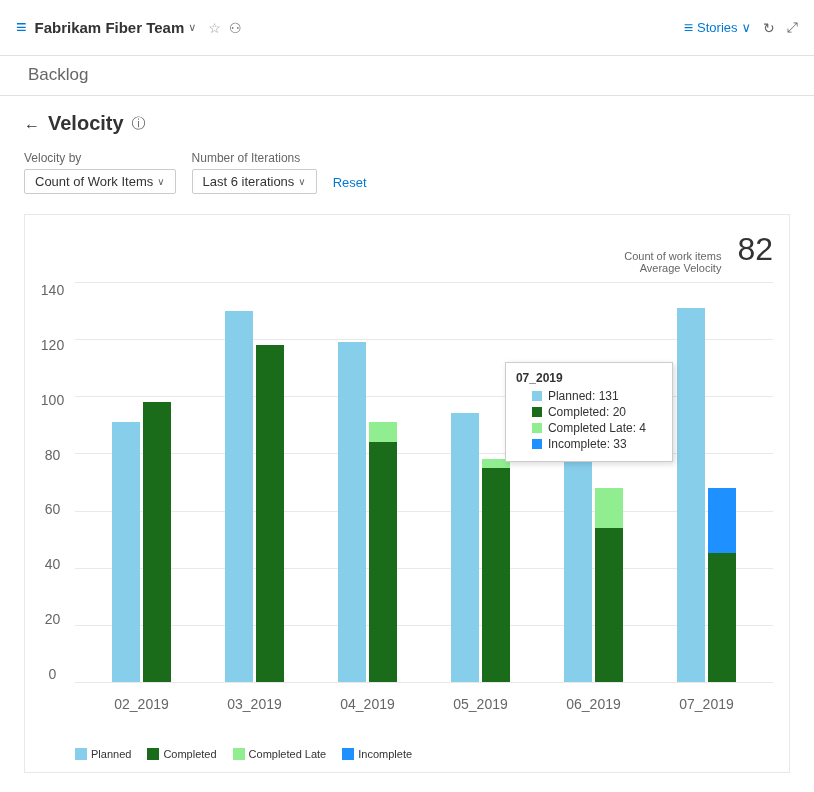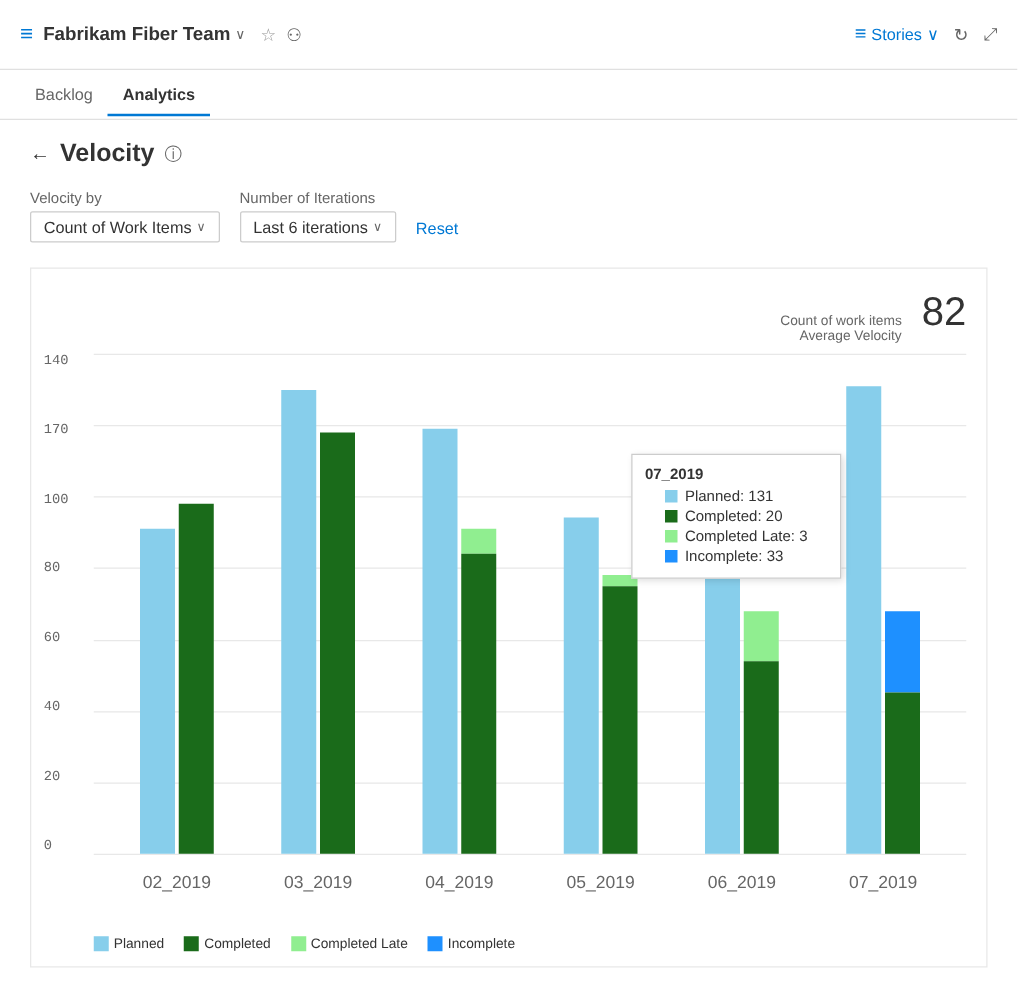--- a/index.html
+++ b/index.html
@@ -12,21 +12,21 @@
     .header-star { margin-left: 8px; color: #999; font-size: 14px; }
     .header-people { margin-left: 8px; color: #666; font-size: 14px; }
     .header-spacer { flex: 1; }
     .header-right { display: flex; align-items: center; gap: 12px; }
     .stories-btn { display: flex; align-items: center; gap: 4px; color: #0078d4; font-size: 13px; border: none; background: none; cursor: pointer; }
     .stories-icon { color: #0078d4; font-size: 16px; }
     .refresh-btn { background: none; border: none; cursor: pointer; color: #666; font-size: 14px; }
     .expand-btn { background: none; border: none; cursor: pointer; color: #666; font-size: 14px; }
 
     .nav-tabs { display: flex; align-items: center; padding: 0 16px; border-bottom: 1px solid #e0e0e0; height: 40px; }
-    .nav-tab { padding: 8px 12px; font-size: 13px; cursor: pointer; color: #666; border-bottom: 2px solid transparent; margin-bottom: -1px; }
+    .nav-tab { padding: 8px 12px; font-size: 17px; cursor: pointer; color: #666; border-bottom: 2px solid transparent; margin-bottom: -1px; }
     .nav-tab.active { color: #333; font-weight: 600; border-bottom: 2px solid #0078d4; }
 
     .page-content { padding: 16px 24px; }
     .page-header { display: flex; align-items: center; gap: 8px; margin-bottom: 16px; }
     .back-btn { background: none; border: none; cursor: pointer; font-size: 16px; color: #333; }
     .page-title { font-size: 20px; font-weight: 600; color: #333; }
     .help-icon { color: #666; font-size: 14px; cursor: pointer; }
 
     .filters { display: flex; align-items: flex-end; gap: 16px; margin-bottom: 20px; }
     .filter-group { display: flex; flex-direction: column; gap: 4px; }
@@ -36,21 +36,21 @@
     .reset-btn { background: none; border: none; cursor: pointer; color: #0078d4; font-size: 13px; padding: 4px 0; }
 
     .chart-container { position: relative; background: #fff; border: 1px solid #e8e8e8; padding: 16px 16px 60px 50px; }
     .chart-header { display: flex; justify-content: flex-end; align-items: baseline; margin-bottom: 8px; gap: 16px; }
     .chart-meta { text-align: right; }
     .chart-meta-label { font-size: 11px; color: #666; }
     .chart-avg { font-size: 32px; font-weight: 300; color: #333; }
 
     .chart-area { position: relative; height: 430px; }
     .y-axis { position: absolute; left: -40px; top: 0; bottom: 30px; display: flex; flex-direction: column-reverse; justify-content: space-between; }
-    .y-label { font-size: 11px; color: #666; text-align: left; width: 35px; font-family: Liberation Mono, monospace; }
+    .y-label { font-size: 14px; color: #666; text-align: center; width: 35px; }
 
     .chart-grid { position: absolute; left: 0; right: 0; top: 0; bottom: 30px; }
     .grid-line { position: absolute; left: 0; right: 0; border-top: 1px solid #e8e8e8; }
 
     .bars-wrapper { position: absolute; left: 0; right: 0; top: 0; bottom: 30px; display: flex; align-items: flex-end; justify-content: space-around; padding: 0 10px; }
     .bar-group { display: flex; align-items: flex-end; gap: 3px; flex-direction: row; position: relative; }
     .bar { border-radius: 0; cursor: pointer; }
 
     .x-labels { position: absolute; bottom: 0; left: 0; right: 0; display: flex; justify-content: space-around; padding: 0 10px; }
     .x-label { font-size: 14px; color: #666; text-align: center; }
@@ -80,21 +80,20 @@
       <span>Stories</span>
       <span>∨</span>
     </button>
     <button class="refresh-btn">↻</button>
     <button class="expand-btn">⤢</button>
   </div>
 </div>
 
 <div class="nav-tabs">
   <div class="nav-tab">Backlog</div>
-  <div class="nav-tab active">Analytics</div>
 </div>
 
 <div class="page-content">
   <div class="page-header">
     <button class="back-btn">←</button>
     <span class="page-title">Velocity</span>
     <span class="help-icon">ⓘ</span>
   </div>
 
   <div class="filters">
@@ -126,21 +125,21 @@
 
     <div class="chart-area" id="chart-area">
 
       <div class="y-axis" id="y-axis">
           <div class="y-label">0</div>
           <div class="y-label">20</div>
           <div class="y-label">40</div>
           <div class="y-label">60</div>
           <div class="y-label">80</div>
           <div class="y-label">100</div>
-          <div class="y-label">170</div>
+          <div class="y-label">120</div>
           <div class="y-label">140</div>
         </div>
 
       <div class="chart-grid" id="chart-grid">
           <div class="grid-line" style="top: 100%;"></div>
           <div class="grid-line" style="top: 85.7143%;"></div>
           <div class="grid-line" style="top: 71.4286%;"></div>
           <div class="grid-line" style="top: 57.1429%;"></div>
           <div class="grid-line" style="top: 42.8571%;"></div>
           <div class="grid-line" style="top: 28.5714%;"></div>
@@ -205,21 +204,21 @@
       <div class="tooltip-row">
             <div class="tooltip-swatch" style="background-color: rgb(135, 206, 235);"></div>
             <span>Planned: 131</span>
           </div>
           <div class="tooltip-row">
             <div class="tooltip-swatch" style="background-color: rgb(26, 107, 26);"></div>
             <span>Completed: 20</span>
           </div>
           <div class="tooltip-row">
             <div class="tooltip-swatch" style="background-color: rgb(144, 238, 144);"></div>
-            <span>Completed Late: 3</span>
+            <span>Completed Late: 4</span>
           </div>
           <div class="tooltip-row">
             <div class="tooltip-swatch" style="background-color: rgb(30, 144, 255);"></div>
             <span>Incomplete: 33</span>
           </div>
         </div>
     </div>
 
     <div class="legend" id="legend">
         <div class="legend-item">

